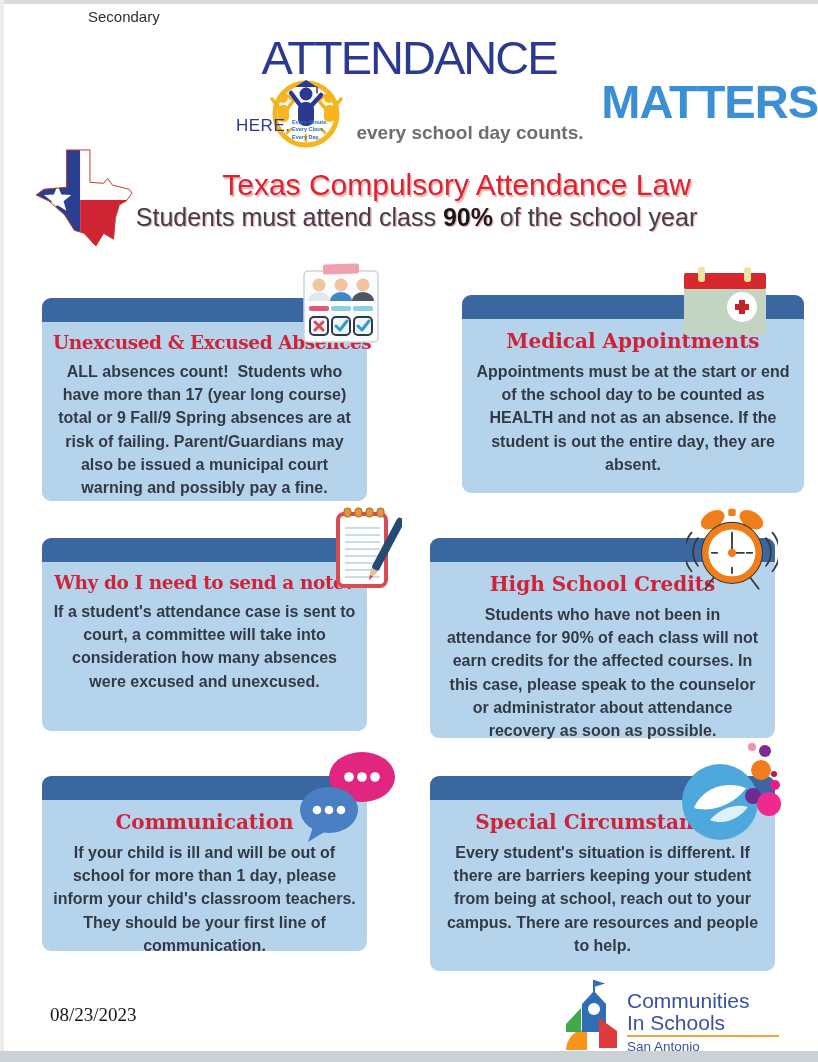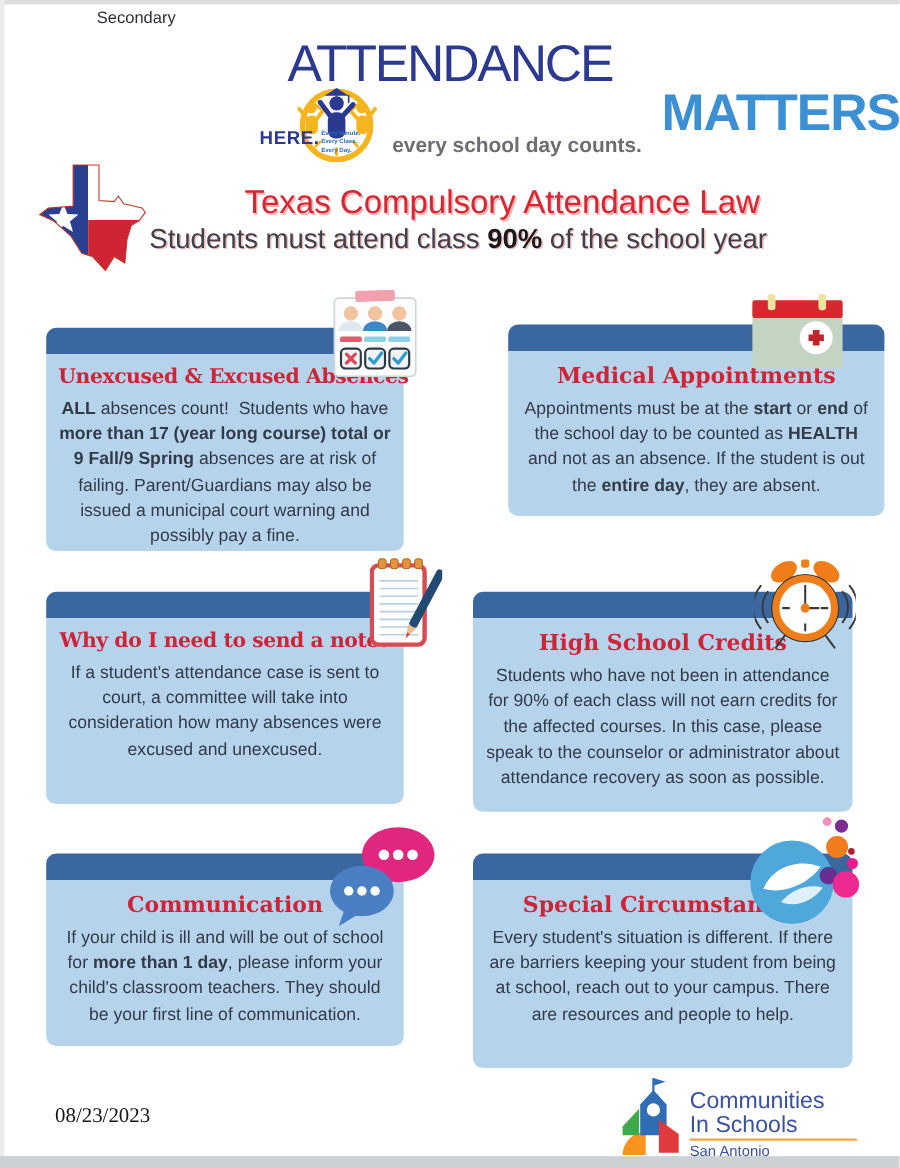--- a/index.html
+++ b/index.html
@@ -13,44 +13,44 @@
   .corner-label{position:absolute;left:88px;top:8px;font-size:15px;color:#2e2e38;}
 
   
   .logo-word1{position:absolute;left:0;right:0;top:30px;text-align:center;
       font-size:47px;font-weight:normal;letter-spacing:-2px;color:var(--logo_dark_blue);}
   .logo-word2{position:absolute;left:84px;right:0;top:74px;text-align:right;
       font-size:47px;font-weight:bold;letter-spacing:-1px;color:var(--logo_light_blue);}
   .logo-tagline{position:absolute;left:122px;right:0;top:122px;text-align:center;
       font-size:19px;font-weight:bold;color:var(--tagline_gray);}
   .badge{position:absolute;left:236px;top:74px;width:152px;height:76px;}
-  .badge .here{position:absolute;left:0;top:42px;font-size:17px;font-weight:bold;
+  .badge .here{position:absolute;left:0;top:42px;font-size:17px;font-weight:normal;
       color:var(--logo_dark_blue);letter-spacing:.5px;}
   .badge .tiny{position:absolute;left:56px;top:45px;font-size:5.5px;line-height:1.35;
       font-weight:bold;color:#2b6cb8;}
 
   
   .main-title{position:absolute;left:95px;right:0;top:168px;text-align:center;
       font-size:30px;font-weight:normal;color:var(--title_red);
       text-shadow:1.5px 1.5px 0 #f1b6b2;}
   .main-subtitle{position:absolute;left:15px;right:0;top:203px;text-align:center;
       font-size:25px;color:#3f3f4d;text-shadow:1.3px 1.3px 0 #f0b7b3;}
   .main-subtitle b{color:#17171c;}
 
   
   .card{position:absolute;border-radius:10px;}
   .card .bar{height:24px;background:var(--header_blue);border-radius:9px 9px 0 0;}
   .card .body{background:var(--card_bg);border-radius:0 0 9px 9px;
       padding:7px 11px 12px;text-align:center;box-sizing:border-box;}
   .card h2{font-family:"DejaVu Serif","Liberation Serif",serif;font-weight:bold;
       color:var(--card_title_red);font-size:20px;margin:3px 0 7px;white-space:nowrap;}
   .card h2.t-sm{font-size:18.5px;letter-spacing:-0.4px;}
-  .card p{font-size:16px;line-height:1.45;color:var(--body_text);margin:0;}
+  .card p{font-size:16px;line-height:1.45;color:var(--body_text);margin:0;font-weight:bold;}
   #card1{left:42px;top:298px;width:325px;height:203px;}
-  #card2{left:430px;top:295px;width:342px;height:174px;padding-left:32px;}
+  #card2{left:430px;top:295px;width:342px;height:198px;padding-left:32px;}
   #card3{left:42px;top:538px;width:325px;height:193px;}
   #card4{left:430px;top:538px;width:345px;height:200px;}
   #card5{left:42px;top:776px;width:325px;height:175px;}
   #card6{left:430px;top:776px;width:345px;height:195px;}
   .card .body{height:calc(100% - 24px);}
 
   
   .icon{position:absolute;}
   #icon-attendance{left:299px;top:263px;}
   #icon-medical{left:682px;top:267px;}

